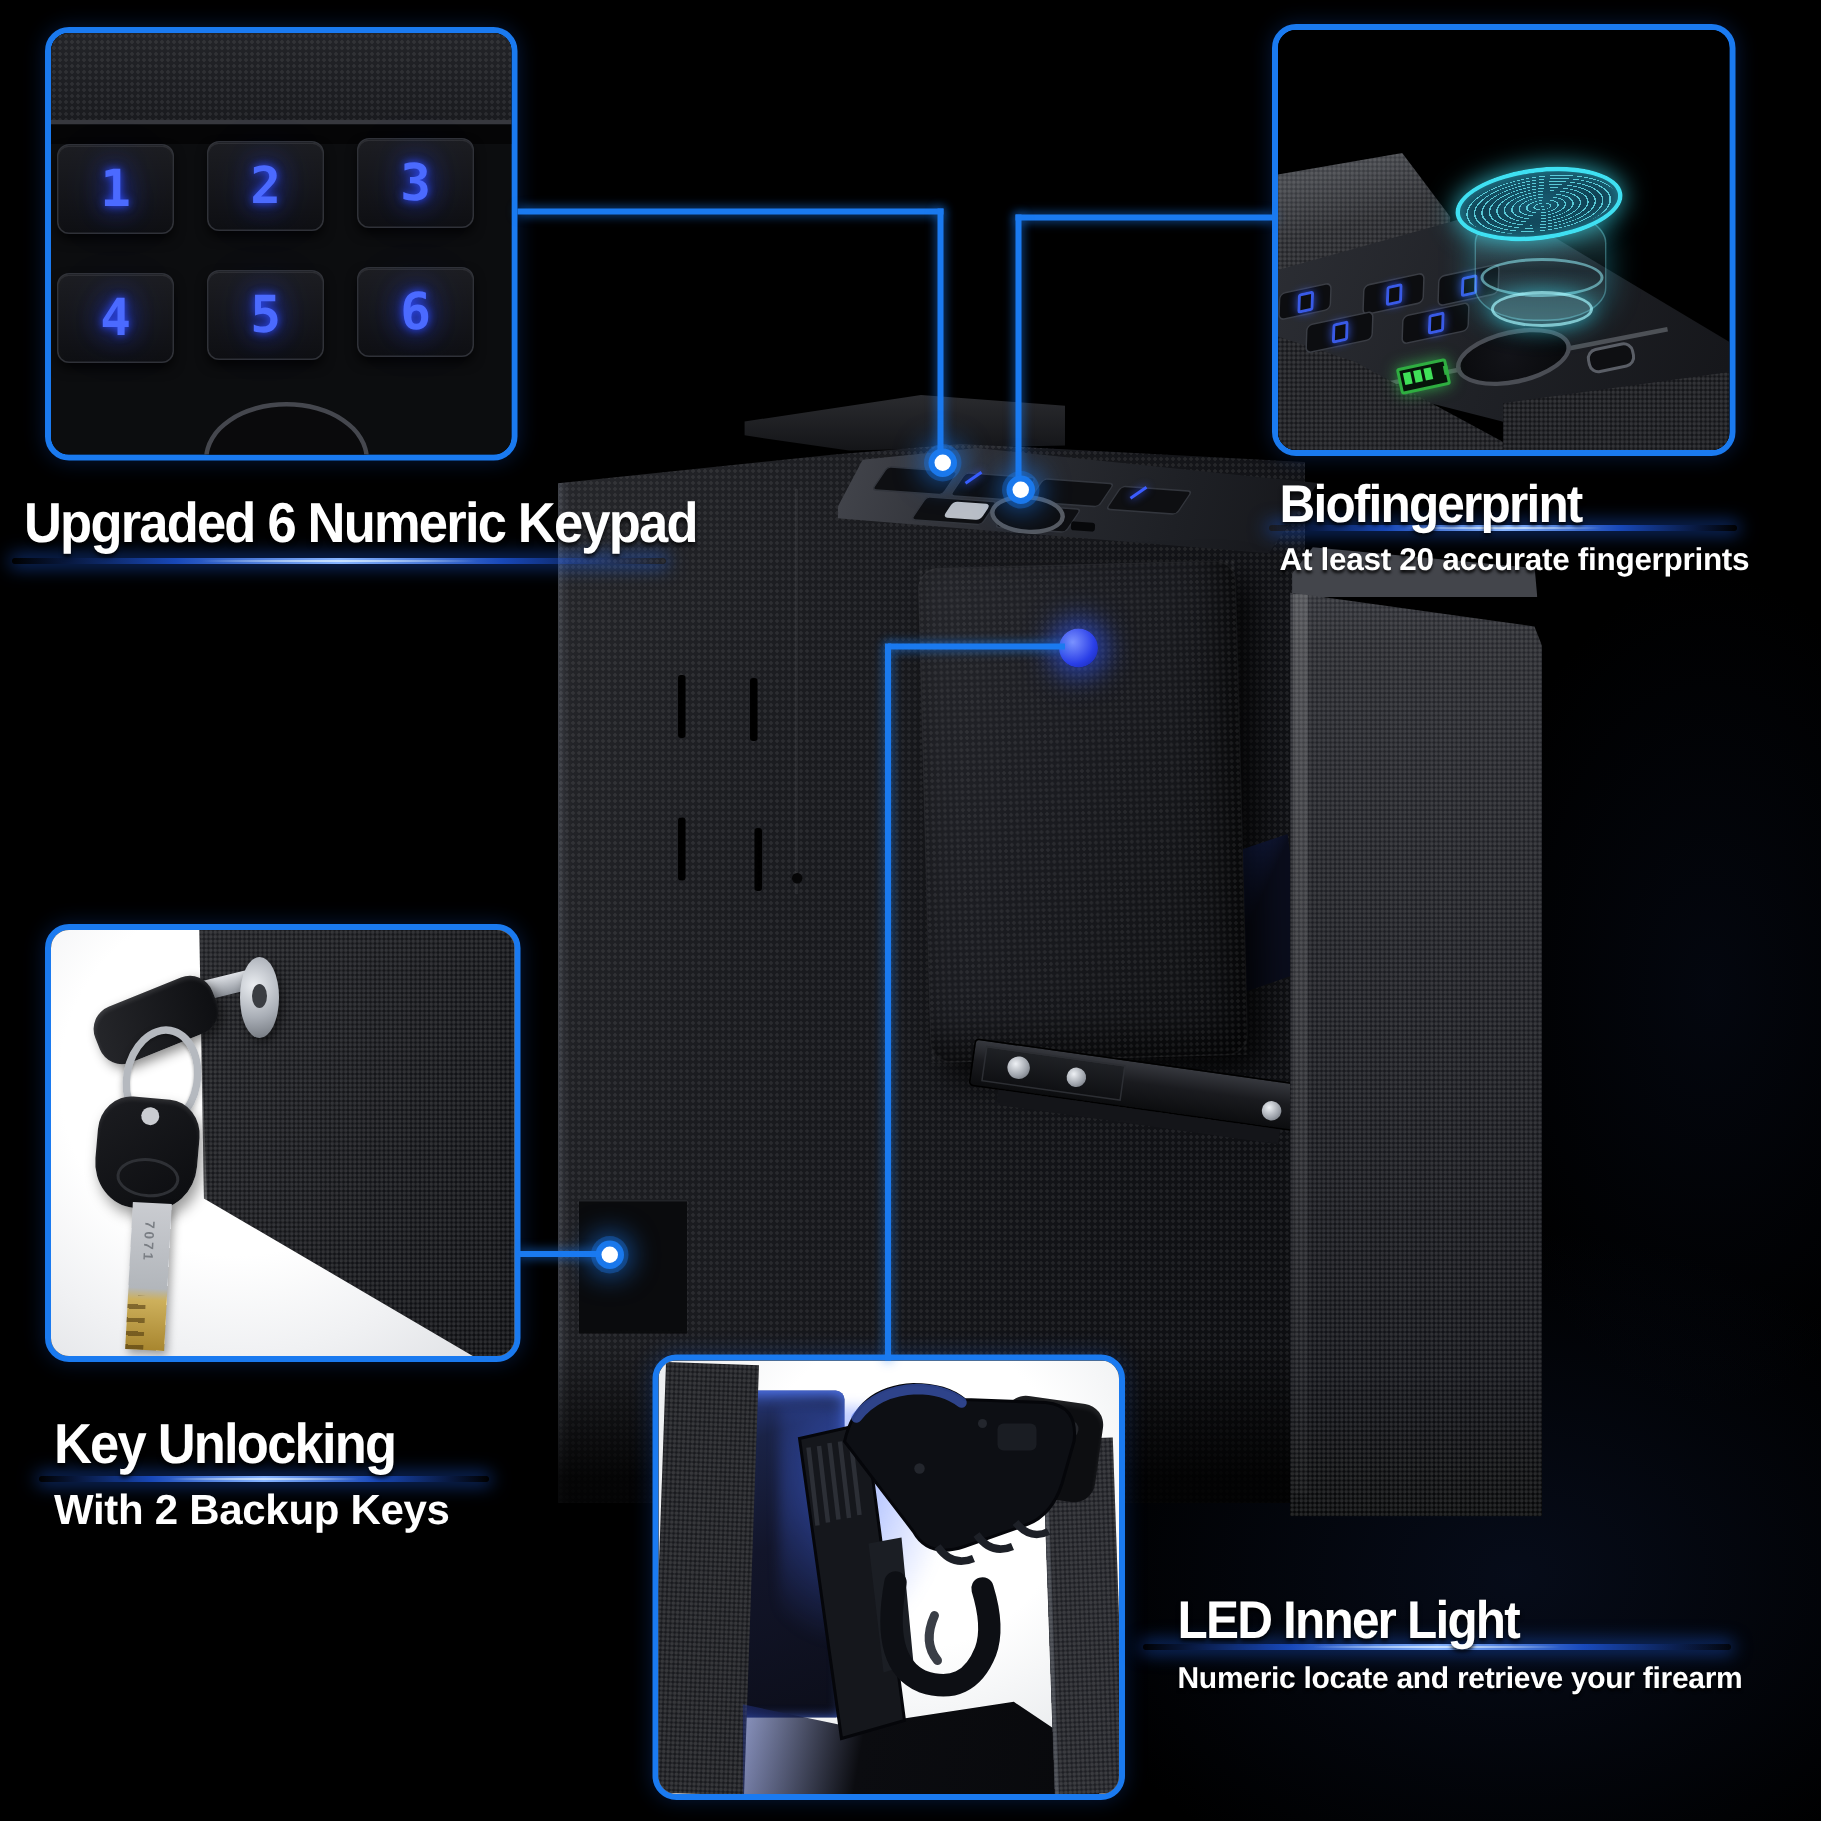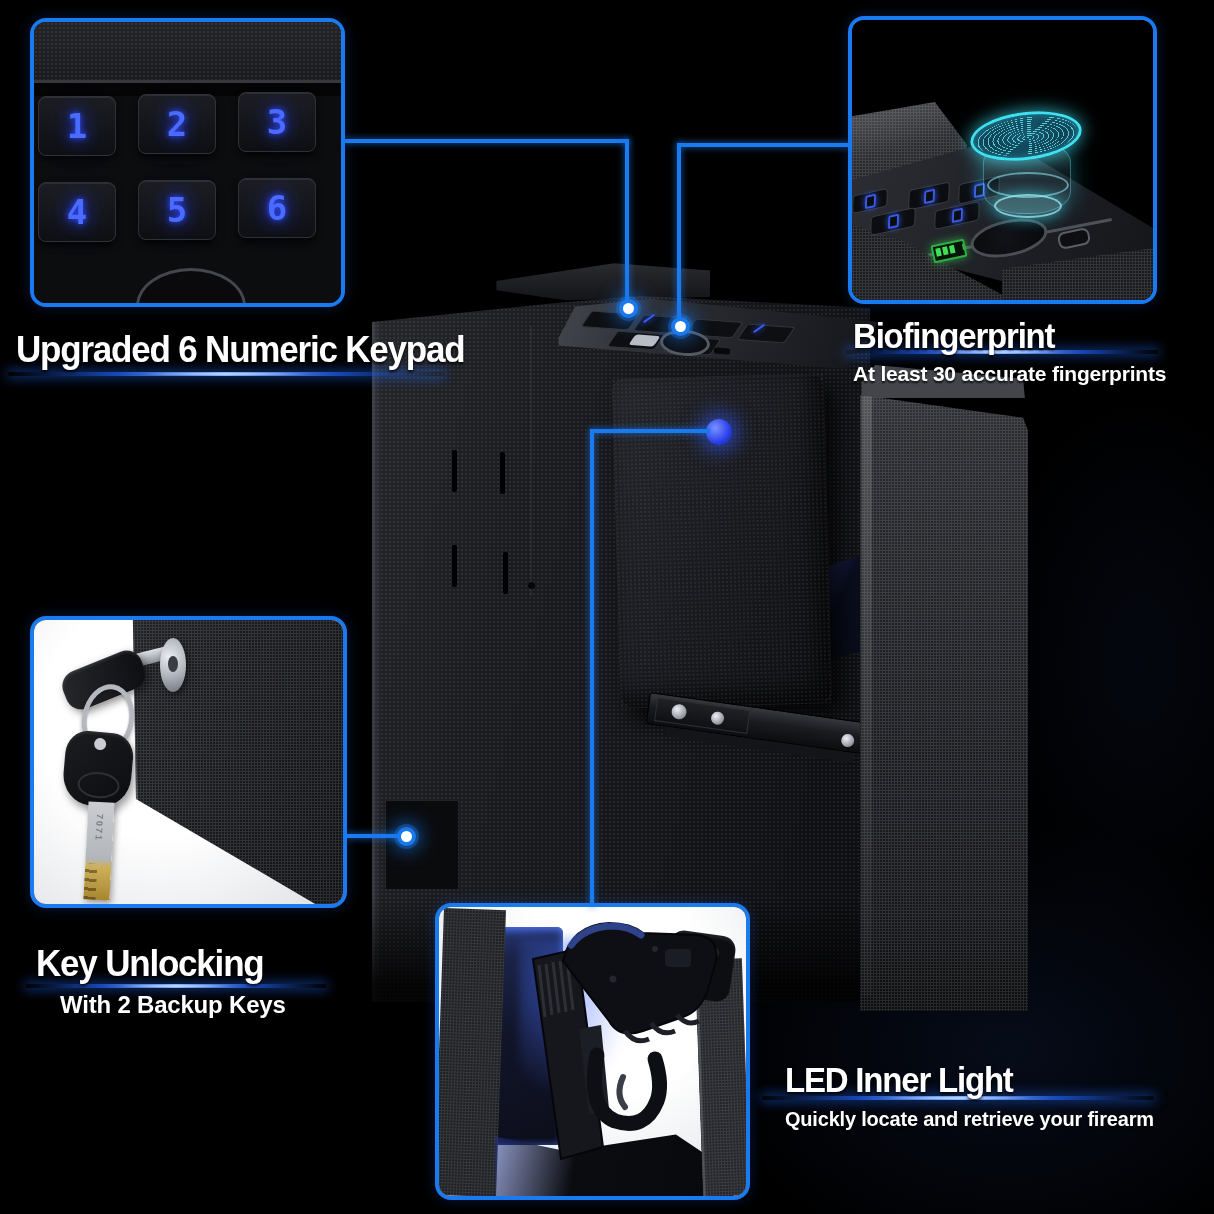--- a/index.html
+++ b/index.html
@@ -311,23 +311,23 @@
         <rect x="160" y="40" width="26" height="18" rx="4" fill="#1a1d23"></rect>
       </svg>
     </div>
   </div>
 
   <div class="title" style="left:16px;top:328px;font-size:35px;">Upgraded 6 Numeric Keypad</div>
   <div class="streak" style="left:8px;top:372px;width:436px;"></div>
 
   <div class="title" style="left:853px;top:316px;font-size:33px;">Biofingerprint</div>
   <div class="streak" style="left:846px;top:350px;width:312px;"></div>
-  <div class="subtitle" style="left:853px;top:362px;font-size:21px;">At least 30 accurate fingerprints</div>
+  <div class="subtitle" style="left:853px;top:362px;font-size:21px;">At least 20 accurate fingerprints</div>
 
   <div class="title" style="left:36px;top:942px;font-size:35px;">Key Unlocking</div>
   <div class="streak" style="left:26px;top:984px;width:300px;"></div>
-  <div class="subtitle" style="left:36px;top:991px;font-size:24px;margin-left:24px;">With 2 Backup Keys</div>
+  <div class="subtitle" style="left:36px;top:991px;font-size:28px;">With 2 Backup Keys</div>
 
   <div class="title" style="left:785px;top:1060px;font-size:33px;">LED Inner Light</div>
   <div class="streak" style="left:762px;top:1096px;width:392px;"></div>
-  <div class="subtitle" style="left:785px;top:1108px;font-size:20px;">Quickly locate and retrieve your firearm</div>
+  <div class="subtitle" style="left:785px;top:1108px;font-size:20px;">Numeric locate and retrieve your firearm</div>
 
 </div>
 
 </body></html>

